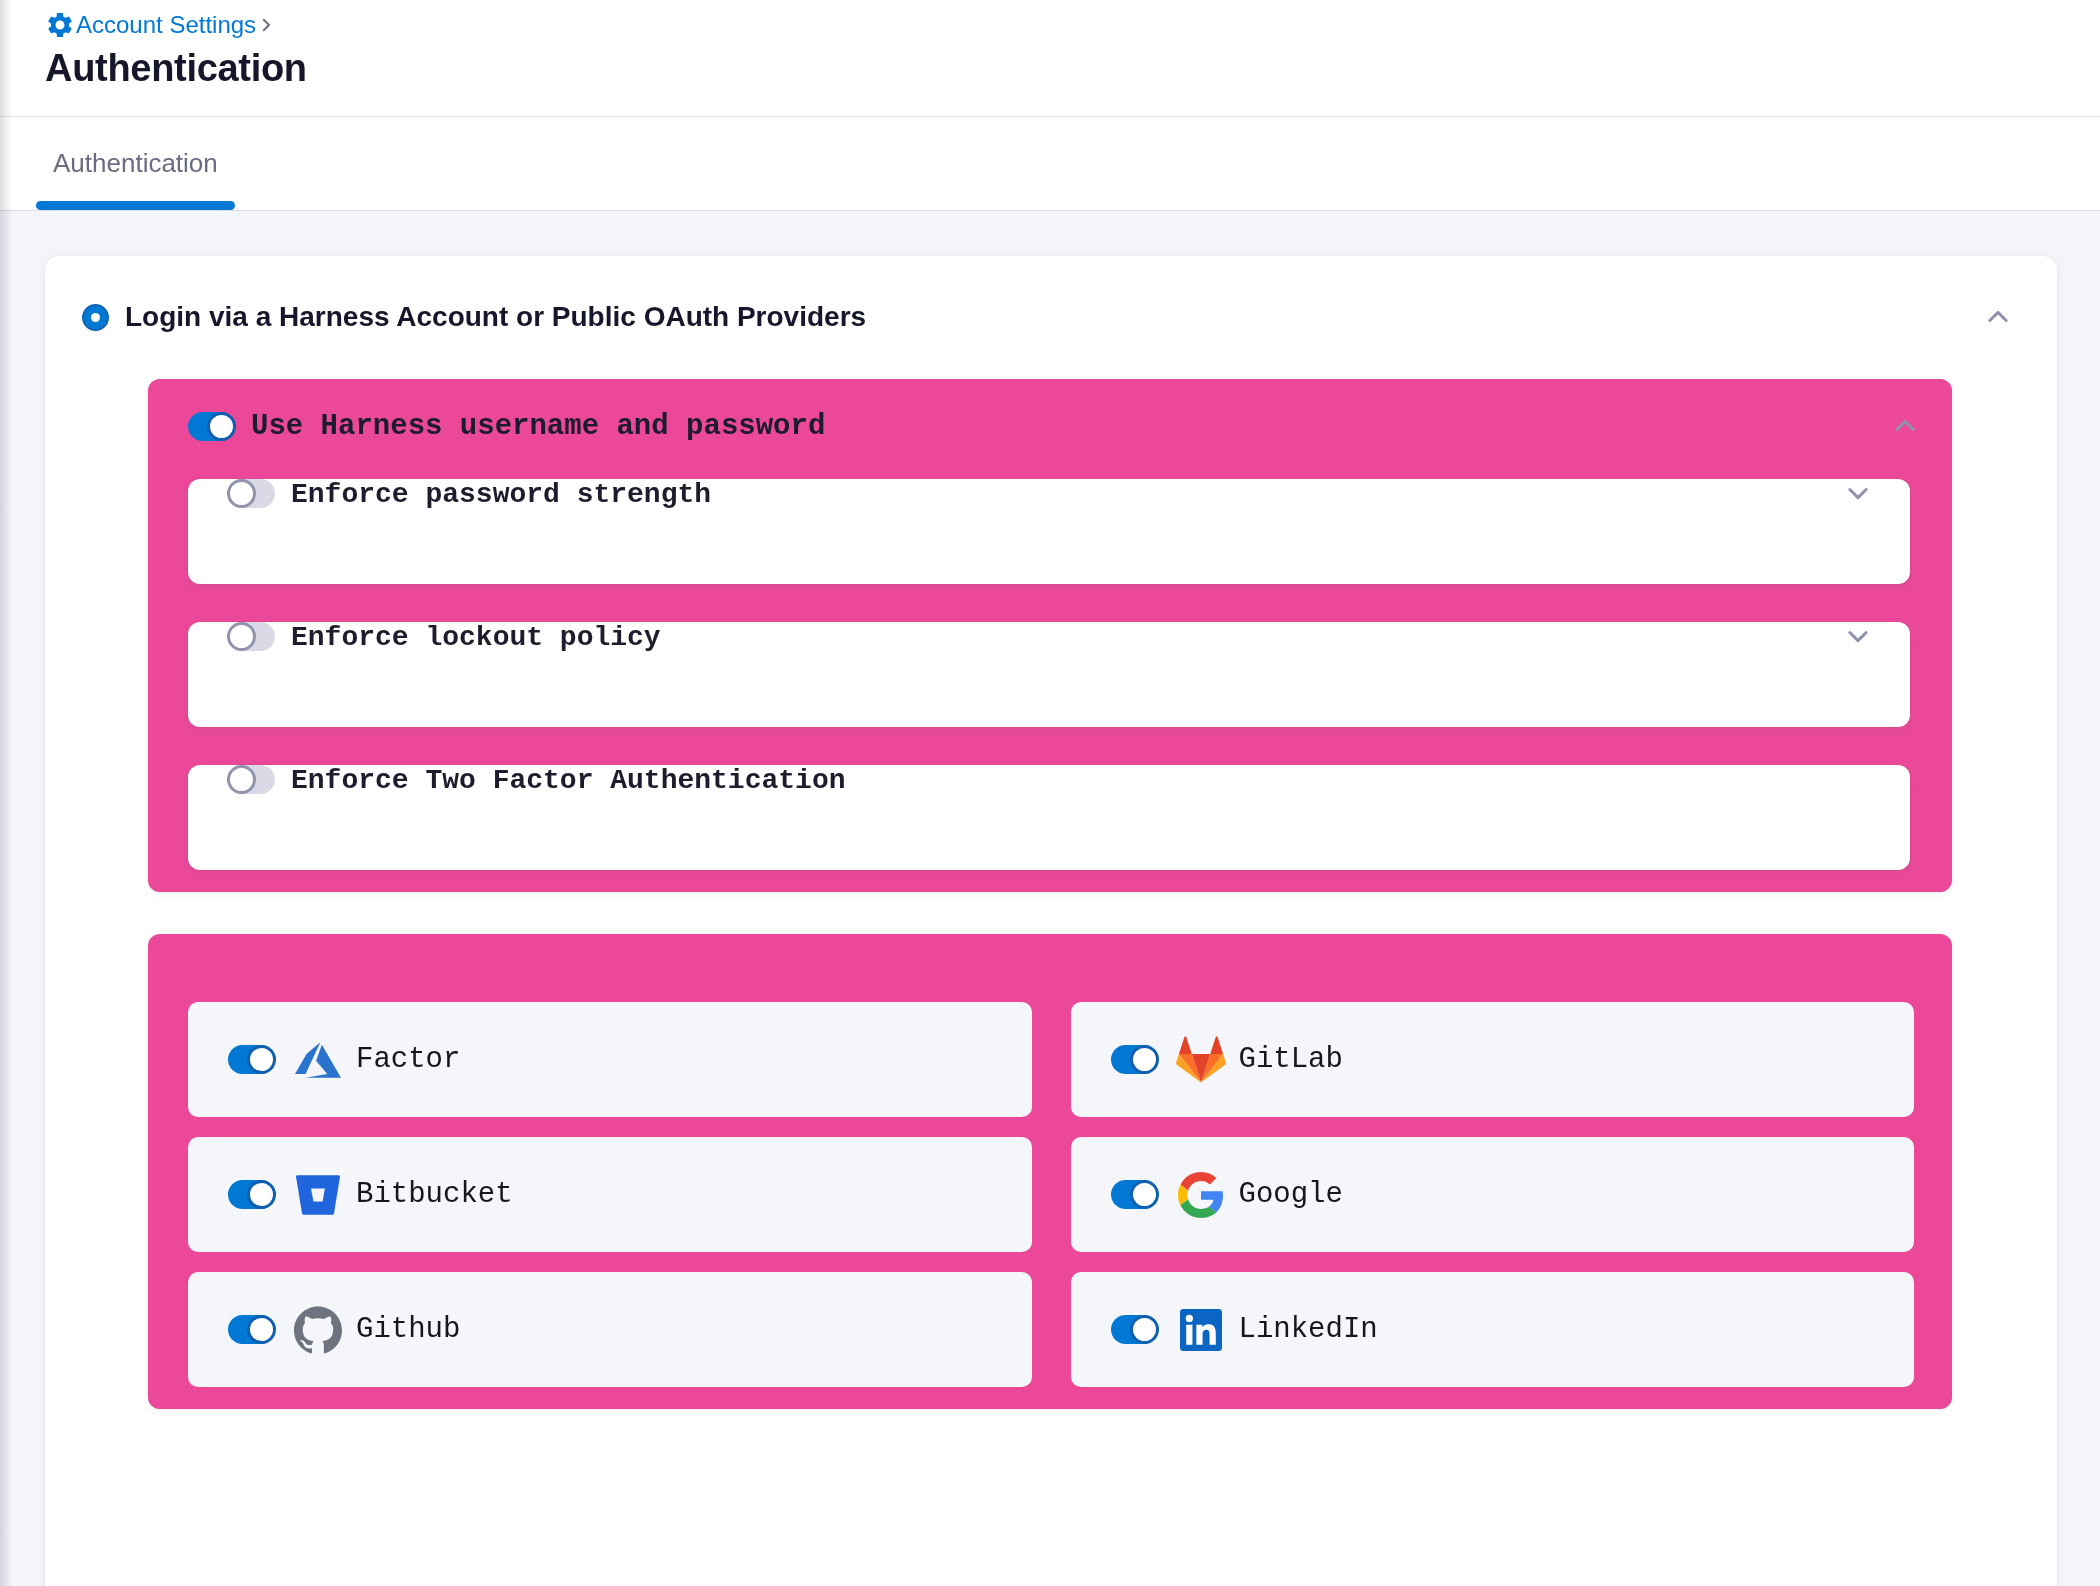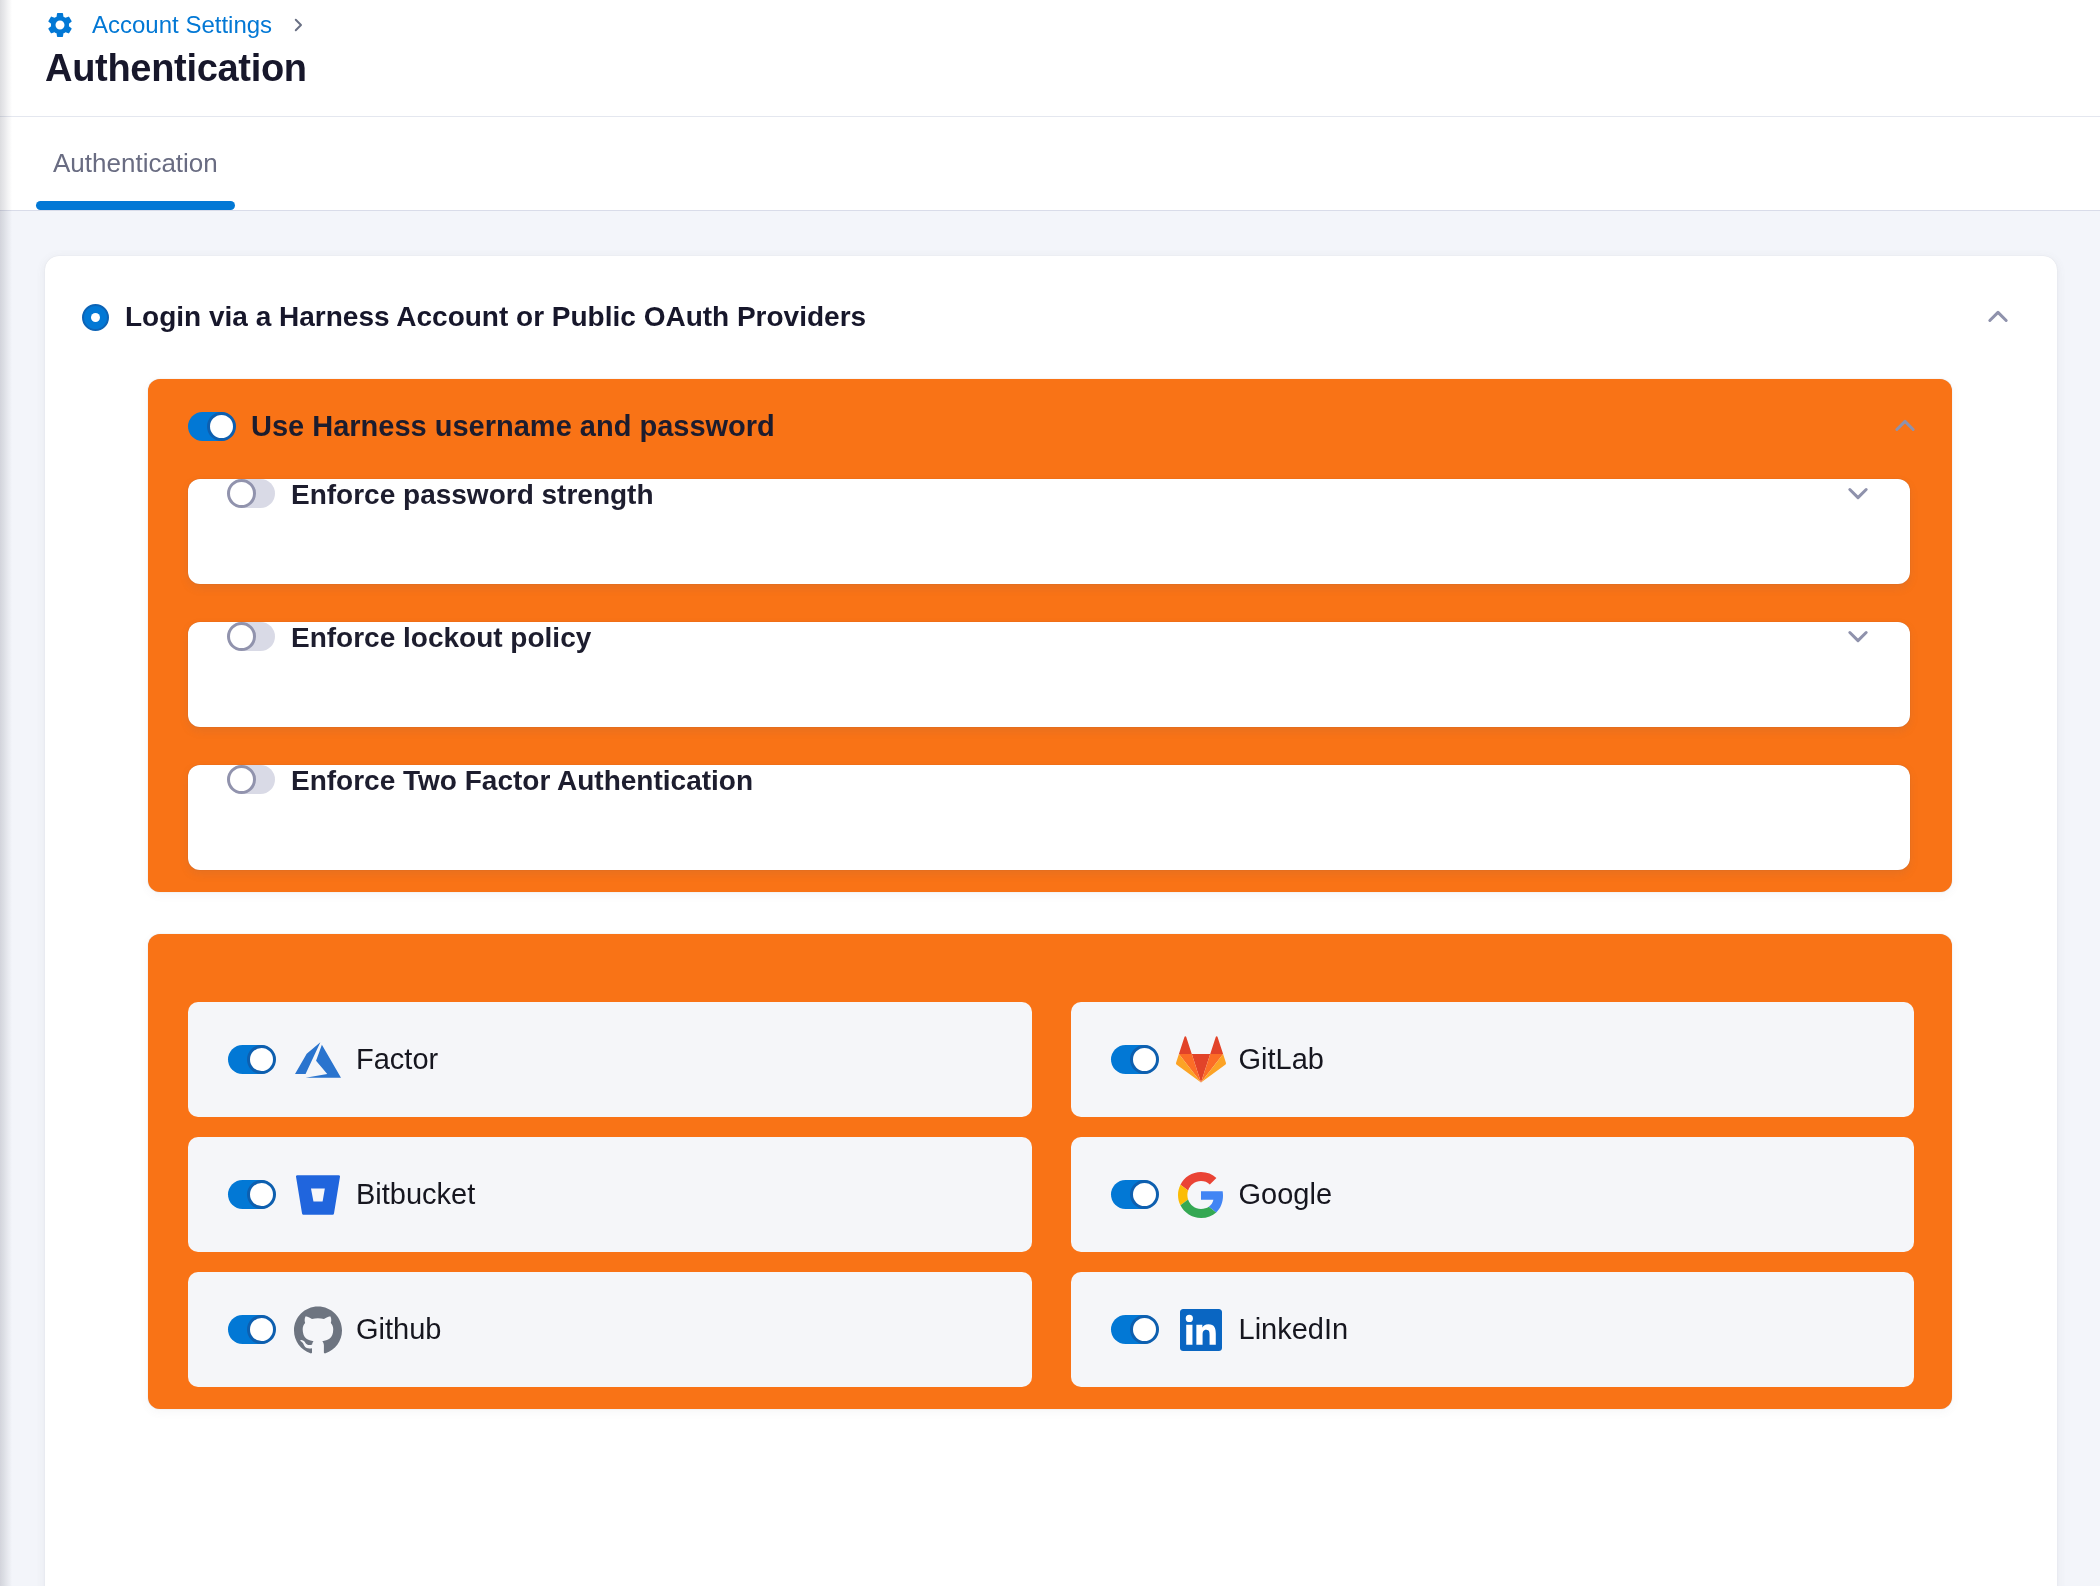--- a/index.html
+++ b/index.html
@@ -4,21 +4,21 @@
 <style>
   * { margin:0; padding:0; box-sizing:border-box; }
   html,body { width:2100px; height:1586px; overflow:hidden; background:#fff;
     font-family:"Liberation Sans","DejaVu Sans",sans-serif; color:#1c1c28; }
 
   .left-shade{ position:fixed; left:0; top:0; width:12px; height:1586px; z-index:50;
     background:linear-gradient(90deg, rgba(60,62,80,.18), rgba(60,62,80,0)); pointer-events:none; }
 
   
   .page-header{ height:117px; background:#fff; border-bottom:1px solid #e4e7ef; padding:8px 0 0 45px; }
-  .breadcrumb{ display:flex; align-items:center; gap:17px; height:34px; }
+  .breadcrumb{ display:flex; align-items:center; gap:1px; height:34px; }
   .crumb-link{ color:#0278d5; font-size:24px; font-weight:500; text-decoration:none; cursor:pointer; }
   .page-title{ font-size:38px; font-weight:700; color:#17172b; margin-top:5px; letter-spacing:-.3px; }
 
   
   .tab-bar{ height:94px; background:#fff; border-bottom:1px solid #d9dce9; display:flex; align-items:stretch; padding-left:36px; }
   .tab{ position:relative; display:flex; align-items:center; padding:0 17px; cursor:pointer; }
   .tab-label{ font-size:26px; color:#696c82; }
   .tab-underline{ position:absolute; left:0; right:0; bottom:0; height:9px; border-radius:5px; background:#0278d5; }
 
   
@@ -29,23 +29,23 @@
 
   .radio-row{ display:flex; align-items:center; padding:0 45px 0 37px; margin-bottom:46px; }
   .radio{ width:27px; height:27px; border-radius:50%; background:#0278d5; border:2px solid #0d63b5;
     position:relative; flex:0 0 auto; cursor:pointer; }
   .radio::after{ content:''; position:absolute; inset:0; margin:auto; width:9px; height:9px; border-radius:50%; background:#fff; }
   .radio-label{ margin-left:16px; font-size:28px; font-weight:700; color:#17172b; }
 
   .chev{ flex:0 0 auto; cursor:pointer; }
   .ml-auto{ margin-left:auto; }
 
-  .sub-card{ margin:0 105px 0 103px; background:#f97316; border-radius:12px;
+  .sub-card{ margin:0 105px 0 103px; background:#ec4899; border-radius:12px;
     box-shadow:0 0 1px rgba(40,41,61,.28), 0 3px 10px rgba(96,97,112,.06);
-    padding:32px 0 22px 0; }
+    padding:32px 0 22px 0;font-family:Liberation Mono, monospace; }
   .sub-card.first{ margin-bottom:42px; }
   .sub-head{ display:flex; align-items:center; padding:0 33px 0 40px; height:30px; }
   .sub-title{ margin-left:16px; font-size:29px; font-weight:600; color:#1c1c2e; }
 
   
   .toggle{ position:relative; width:47px; height:29px; border-radius:15px; flex:0 0 auto; cursor:pointer; }
   .toggle .knob{ position:absolute; top:0; width:29px; height:29px; border-radius:50%; background:#fff; }
   .toggle.on{ background:#0278d5; }
   .toggle.on .knob{ right:-1px; border:3px solid #0e5faf; }
   .toggle.off{ background:#d9dae6; }

